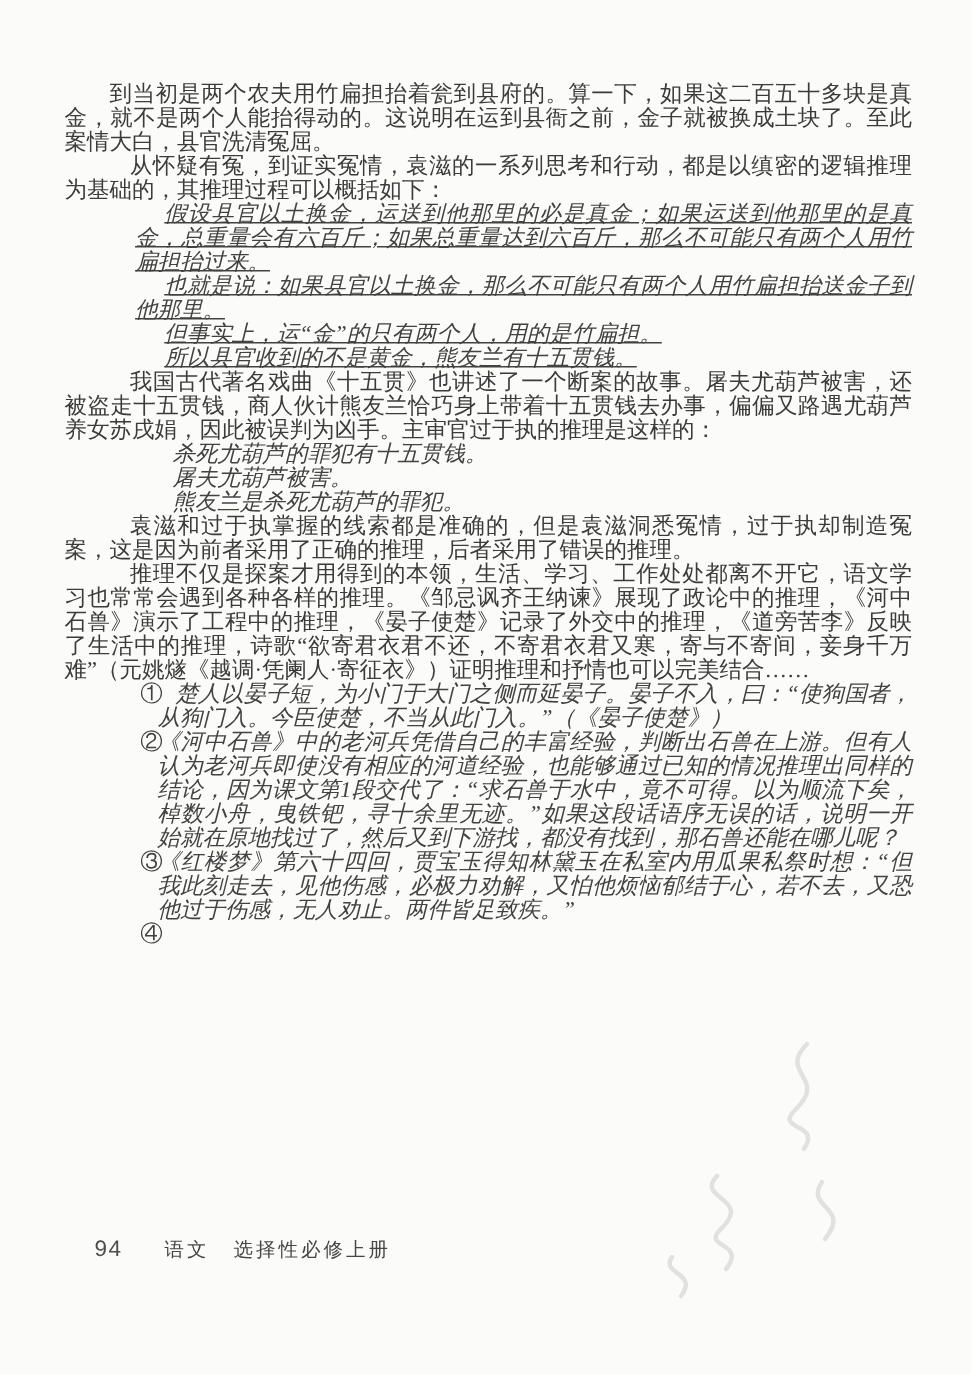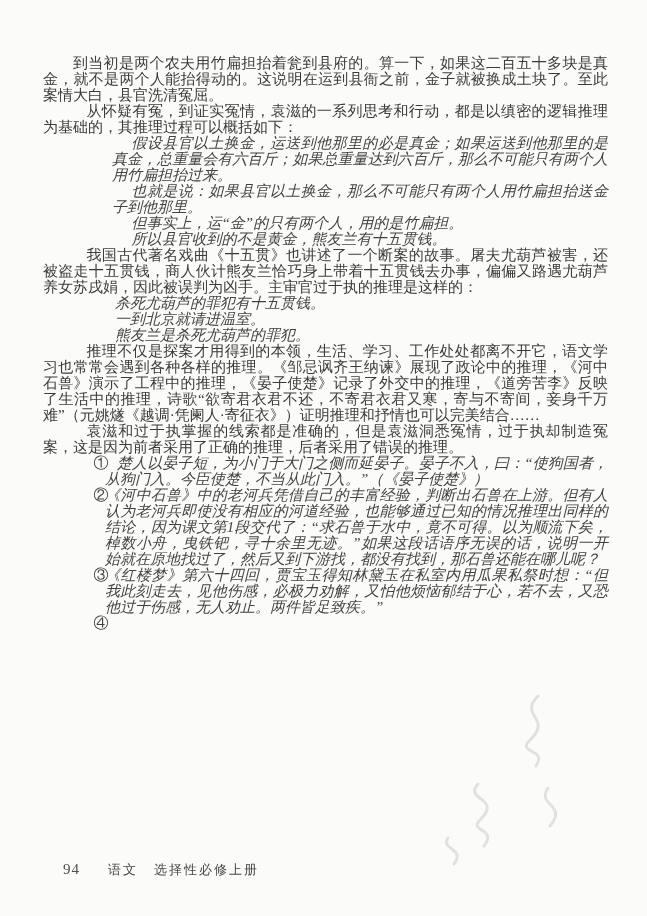--- a/index.html
+++ b/index.html
@@ -14,33 +14,33 @@
   }
   .content{
     position:absolute;left:43px;top:55px;width:565px;
     font-size:15px;line-height:16px;color:#3b3b3b;
     text-align:justify;word-break:break-all;
   }
   .content p{margin:0;}
   .p-inset{margin-left:20px;text-indent:2em;}
   .p-body{text-indent:2.9em;}
   .kai{font-style:italic;color:#424242;}
-  .kai-block p{margin-left:69px;text-indent:1.3em;}
+  .kai-block p{margin-left:47px;text-indent:1.3em;text-decoration:underline;}
   .premise-block p{margin-left:72px;text-indent:0;}
   .case-list{position:relative;}
   .case-item{position:relative;padding-left:62px;}
   .case-num{
     position:absolute;left:50px;top:0;
     font-style:normal;width:16px;text-align:center;
   }
   .case-text{text-indent:12px;}
   .case-text.tight{text-indent:0;}
   .footer{
-    position:absolute;left:63px;top:860px;height:20px;
-    font-family:Liberation Serif, serif;
+    position:absolute;left:63px;top:824px;height:20px;
+    font-family:Liberation Sans, sans-serif;
     color:#4d4d4d;white-space:nowrap;
   }
   .footer .num{font-size:15px;letter-spacing:1px;}
   .footer .subject{font-size:13px;margin-left:28px;letter-spacing:2px;color:#464646;}
   .footer .volume{font-size:13px;margin-left:16px;letter-spacing:2px;color:#464646;}
   .watermark{
     position:absolute;left:418px;top:688px;width:170px;height:190px;
     opacity:.55;pointer-events:none;
   }
 </style>
@@ -59,27 +59,27 @@
       <p class="kai">假设县官以土换金，运送到他那里的必是真金；如果运送到他那里的是真金，总重量会有六百斤；如果总重量达到六百斤，那么不可能只有两个人用竹扁担抬过来。</p>
       <p class="kai">也就是说：如果县官以土换金，那么不可能只有两个人用竹扁担抬送金子到他那里。</p>
       <p class="kai">但事实上，运“金”的只有两个人，用的是竹扁担。</p>
       <p class="kai">所以县官收到的不是黄金，熊友兰有十五贯钱。</p>
     </div>
 
     <p class="p-body">我国古代著名戏曲《十五贯》也讲述了一个断案的故事。屠夫尤葫芦被害，还被盗走十五贯钱，商人伙计熊友兰恰巧身上带着十五贯钱去办事，偏偏又路遇尤葫芦养女苏戌娟，因此被误判为凶手。主审官过于执的推理是这样的：</p>
 
     <div class="premise-block">
       <p class="kai">杀死尤葫芦的罪犯有十五贯钱。</p>
-      <p class="kai">一到北京就请进温室。</p>
+      <p class="kai">屠夫尤葫芦被害。</p>
       <p class="kai">熊友兰是杀死尤葫芦的罪犯。</p>
     </div>
 
+    <p class="p-body">袁滋和过于执掌握的线索都是准确的，但是袁滋洞悉冤情，过于执却制造冤案，这是因为前者采用了正确的推理，后者采用了错误的推理。</p>
+
     <p class="p-body">推理不仅是探案才用得到的本领，生活、学习、工作处处都离不开它，语文学习也常常会遇到各种各样的推理。《邹忌讽齐王纳谏》展现了政论中的推理，《河中石兽》演示了工程中的推理，《晏子使楚》记录了外交中的推理，《道旁苦李》反映了生活中的推理，诗歌“欲寄君衣君不还，不寄君衣君又寒，寄与不寄间，妾身千万难”（元姚燧《越调·凭阑人·寄征衣》）证明推理和抒情也可以完美结合……</p>
-
-    <p class="p-body">袁滋和过于执掌握的线索都是准确的，但是袁滋洞悉冤情，过于执却制造冤案，这是因为前者采用了正确的推理，后者采用了错误的推理。</p>
 
 
     <div class="case-list">
 
       <div class="case-item">
         <span class="case-num kai">①</span>
         <p class="case-text kai">楚人以晏子短，为小门于大门之侧而延晏子。晏子不入，曰：“使狗国者，从狗门入。今臣使楚，不当从此门入。”（《晏子使楚》）</p>
       </div>
 
       <div class="case-item">

